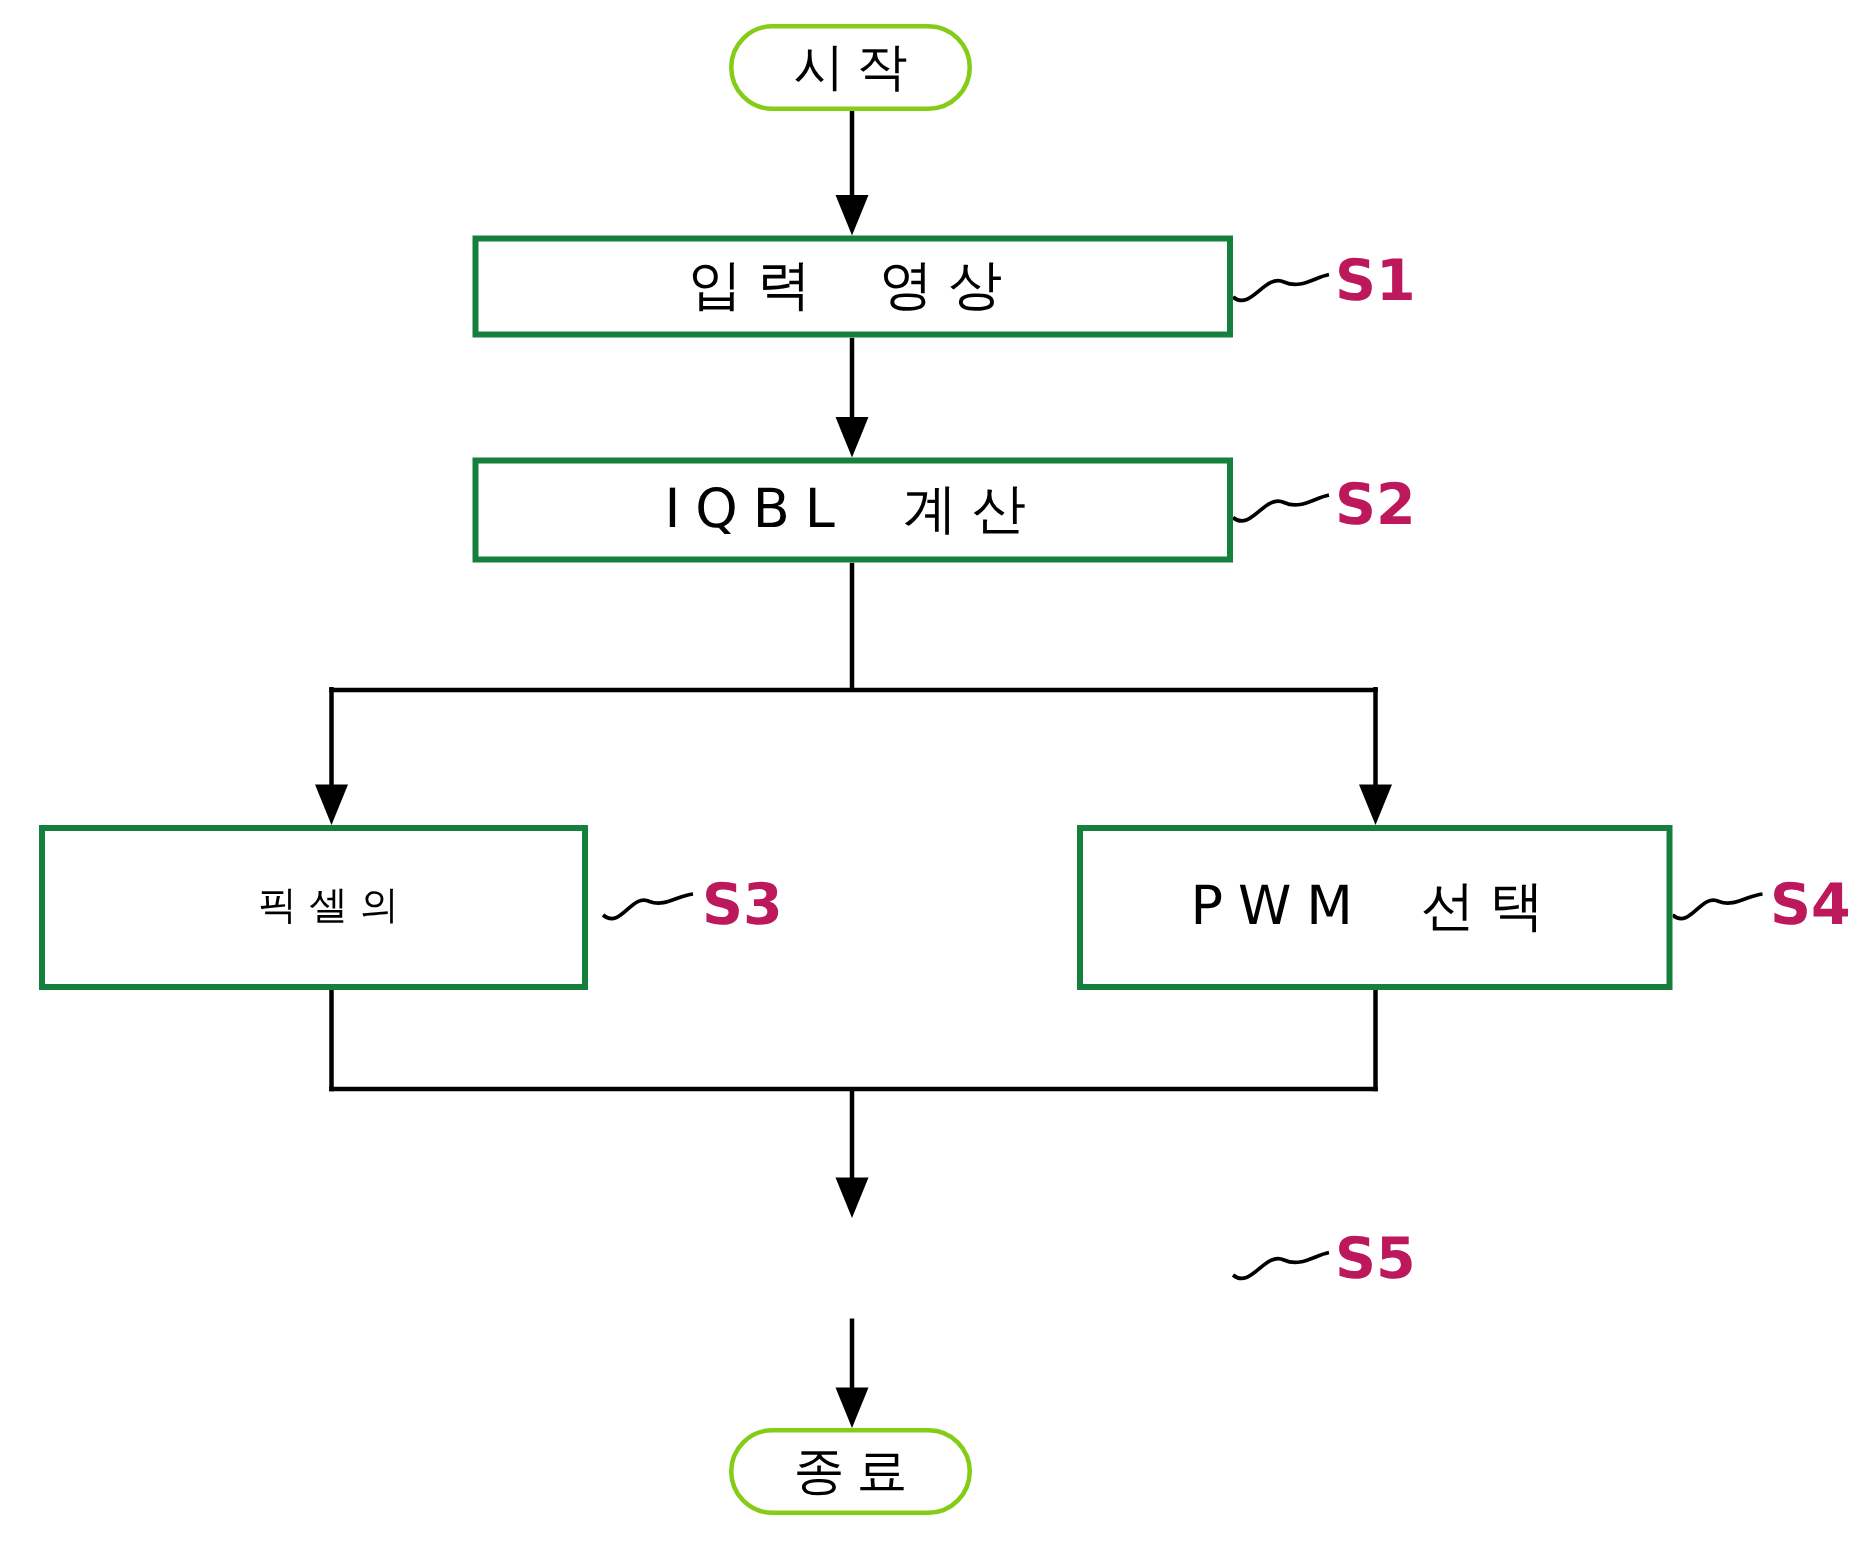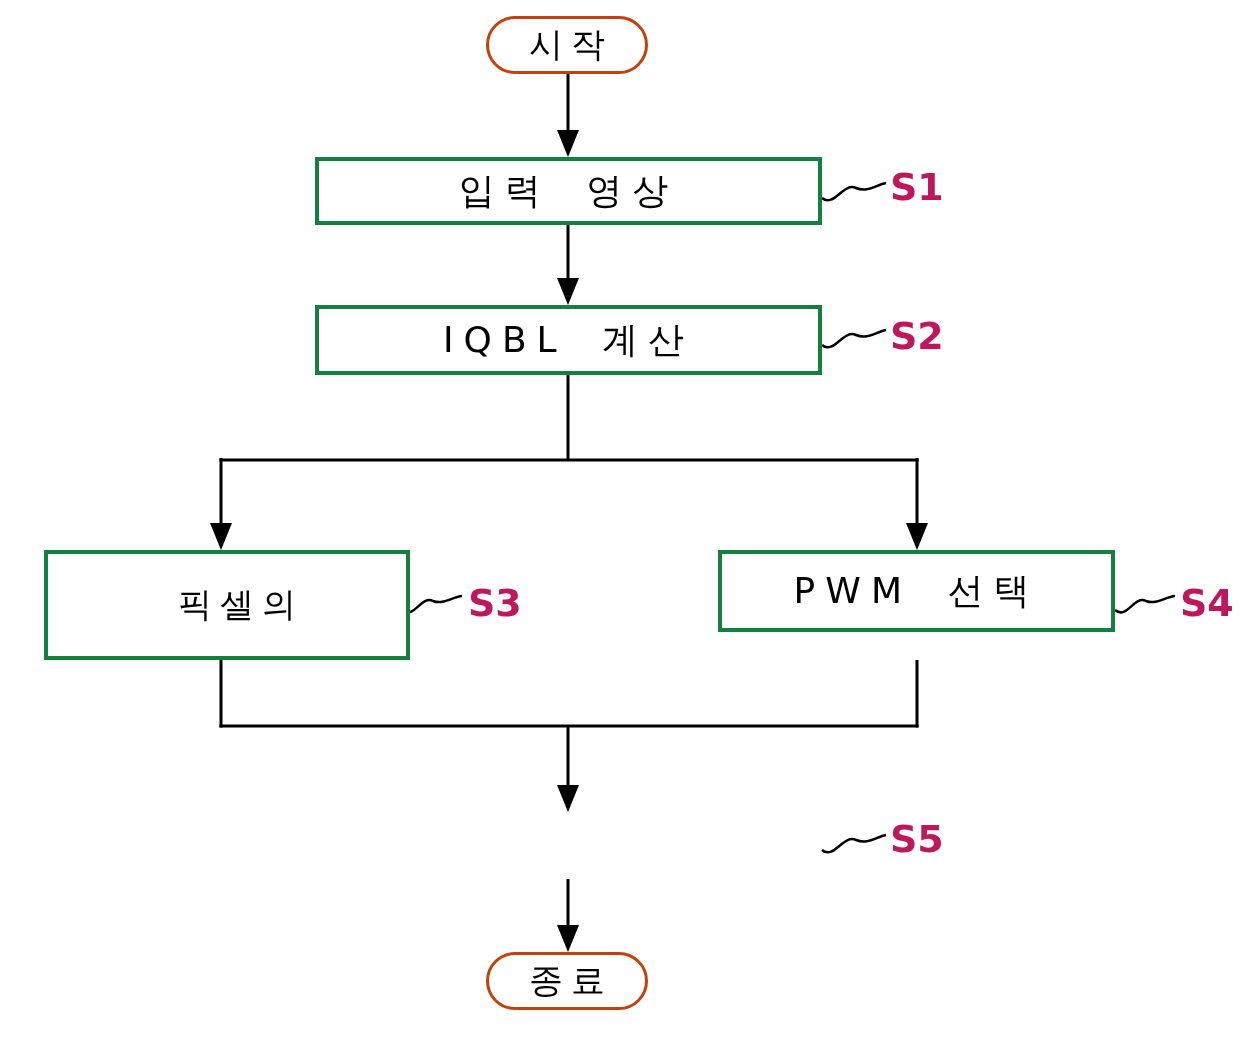--- a/index.html
+++ b/index.html
@@ -28,42 +28,42 @@
     display: flex;
     flex-direction: column;
     align-items: center;
     justify-content: center;
     background: #ffffff;
     z-index: 2;
     color: #000000;
     text-align: center;
   }
   .terminal {
-    border: 3px solid #c2410c;
+    border: 3px solid #84cc16;
     border-radius: 30px;
     width: 162px;
     height: 58px;
     font-size: 34px;
     letter-spacing: 8px;
     text-indent: 8px;
   }
   .process {
     border: 4px solid #15803d;
     font-size: 36px;
     letter-spacing: 10px;
     word-spacing: 14px;
   }
   .process .line {
     line-height: 1.35;
     white-space: nowrap;
   }
   #box-s1 { left: 315px; top: 157px; width: 507px; height: 68px; }
   #box-s2 { left: 315px; top: 305px; width: 507px; height: 70px; }
-  #box-s3 { left: 44px;  top: 550px; width: 366px; height: 110px; font-size: 34px; letter-spacing: 8px; word-spacing: 10px; padding-left: 28px; }
-  #box-s4 { left: 718px; top: 550px; width: 397px; height: 82px; }
+  #box-s3 { left: 26px;  top: 550px; width: 366px; height: 110px; font-size: 26px; letter-spacing: 8px; word-spacing: 10px; padding-left: 28px; }
+  #box-s4 { left: 718px; top: 550px; width: 397px; height: 110px; }
   #box-s5 { left: 315px; top: 812px; width: 507px; height: 67px; }
   #terminal-start { left: 486px; top: 16px; }
   #terminal-end   { left: 486px; top: 952px; }
   .ref-label {
     position: absolute;
     z-index: 2;
     color: #be185d;
     font-size: 38px;
     font-weight: 600;
     line-height: 1;

